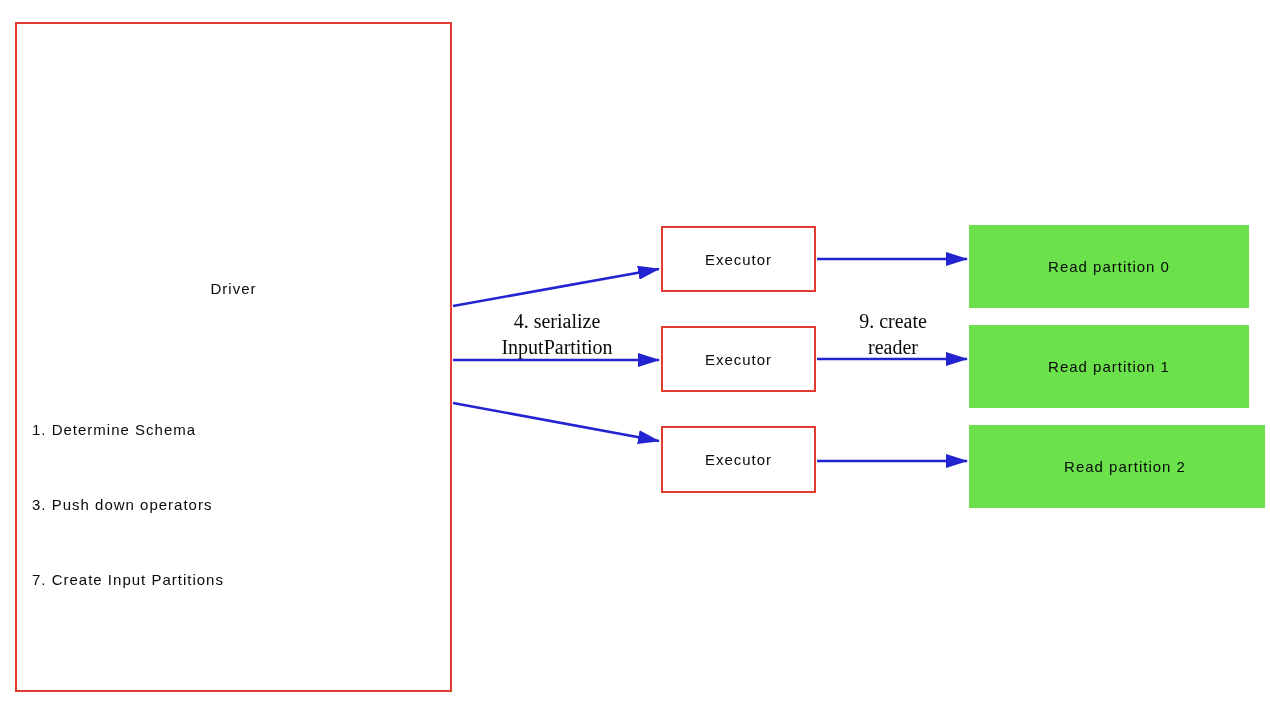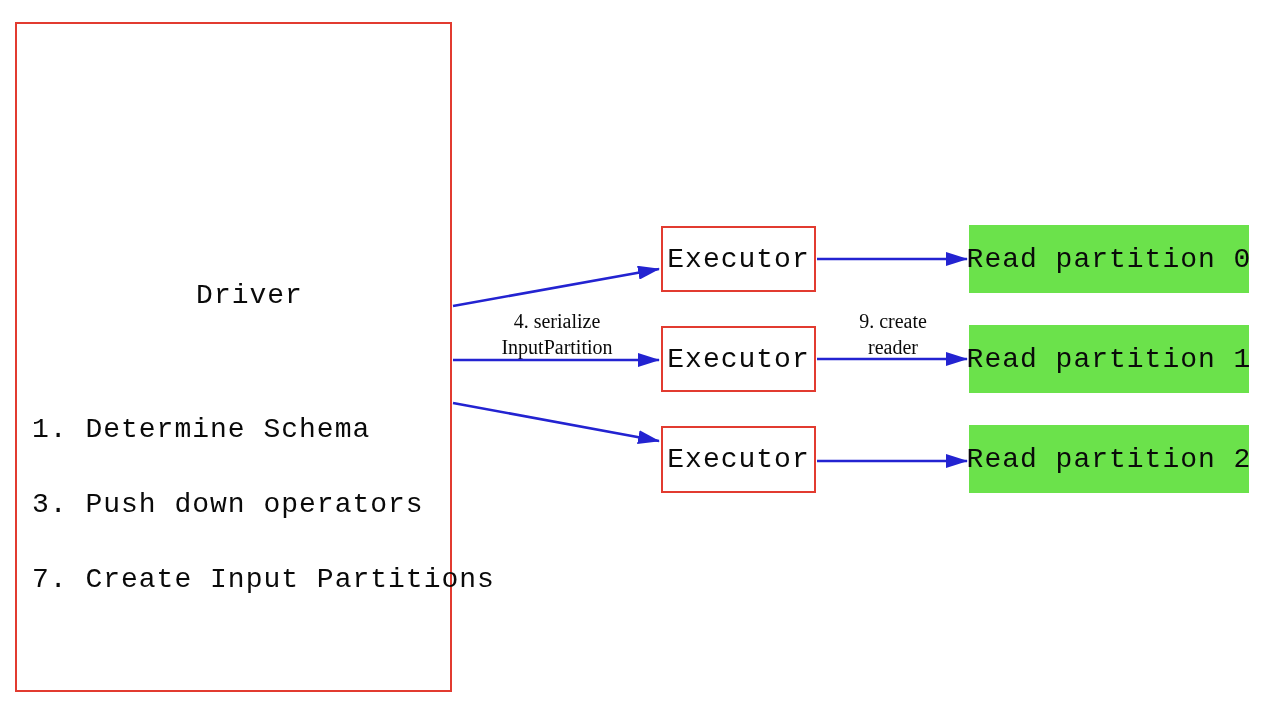--- a/index.html
+++ b/index.html
@@ -10,22 +10,22 @@
   .canvas {
     position: relative;
     width: 1270px;
     height: 710px;
     background: var(--background, #ffffff);
     font-family: "Liberation Mono", "DejaVu Sans Mono", monospace;
     color: var(--text-black, #000000);
     overflow: hidden;
   }
   .mono {
-    font-family: Liberation Mono, monospace;
-    font-size: 28px;
+    font-family: Liberation Sans, sans-serif;
+    font-size: 15px;
     letter-spacing: 1px;
     color: var(--text-black, #000000);
     white-space: pre;
   }
   .serif-label {
     position: absolute;
     font-family: "Liberation Serif", "DejaVu Serif", serif;
     font-size: 20px;
     line-height: 26px;
     text-align: center;
@@ -40,21 +40,20 @@
     border: 2px solid var(--box-border-red, #e23b30);
     background: #ffffff;
     box-sizing: border-box;
   }
   .driver-title {
     position: absolute;
     left: 0;
     top: 256px;       
     width: 433px;
     text-align: center;
-    margin-left: 16px;
   }
   .driver-steps {
     position: absolute;
     left: 15px;       
     top: 343px;       
     line-height: 25px;
   }
   .exec-box {
     position: absolute;
     left: 661px;
@@ -67,29 +66,29 @@
     align-items: center;
     justify-content: center;
   }
   .exec-1 { top: 226px; }
   .exec-2 { top: 326px; }
   .exec-3 { top: 426px; height: 67px; }
   .part-box {
     position: absolute;
     left: 969px;
     width: 280px;
-    height: 68px;
+    height: 83px;
     background: var(--partition-green, #6be24b);
     display: flex;
     align-items: center;
     justify-content: center;
   }
   .part-1 { top: 225px; }
   .part-2 { top: 325px; }
-  .part-3 { top: 425px; }
+  .part-3 { top: 425px; padding-left: 16px; }
   .arrow-layer {
     position: absolute;
     left: 0;
     top: 0;
     width: 1270px;
     height: 710px;
     pointer-events: none;
   }
   .arrow-line {
     stroke: var(--arrow-blue, #2323d1);

